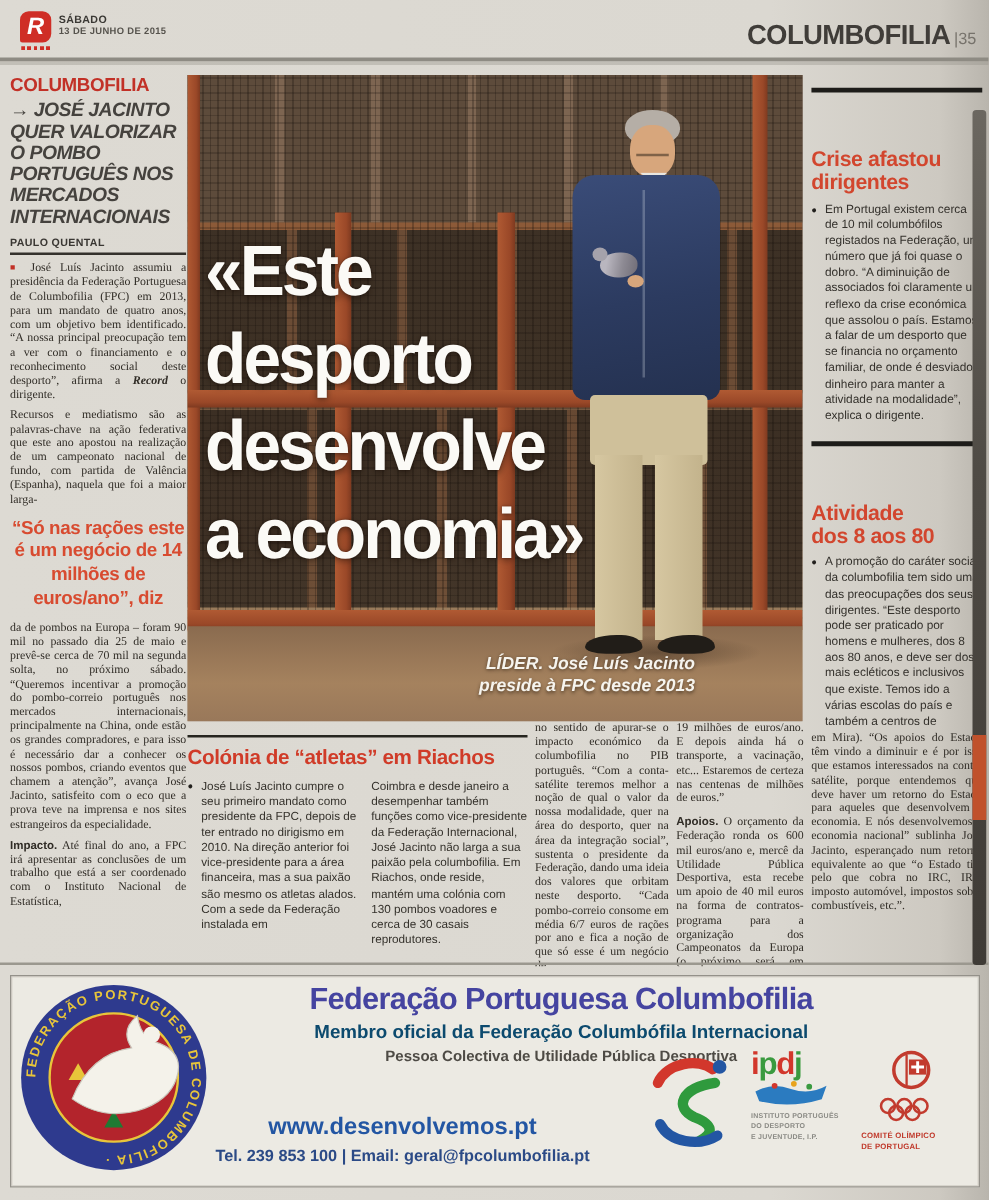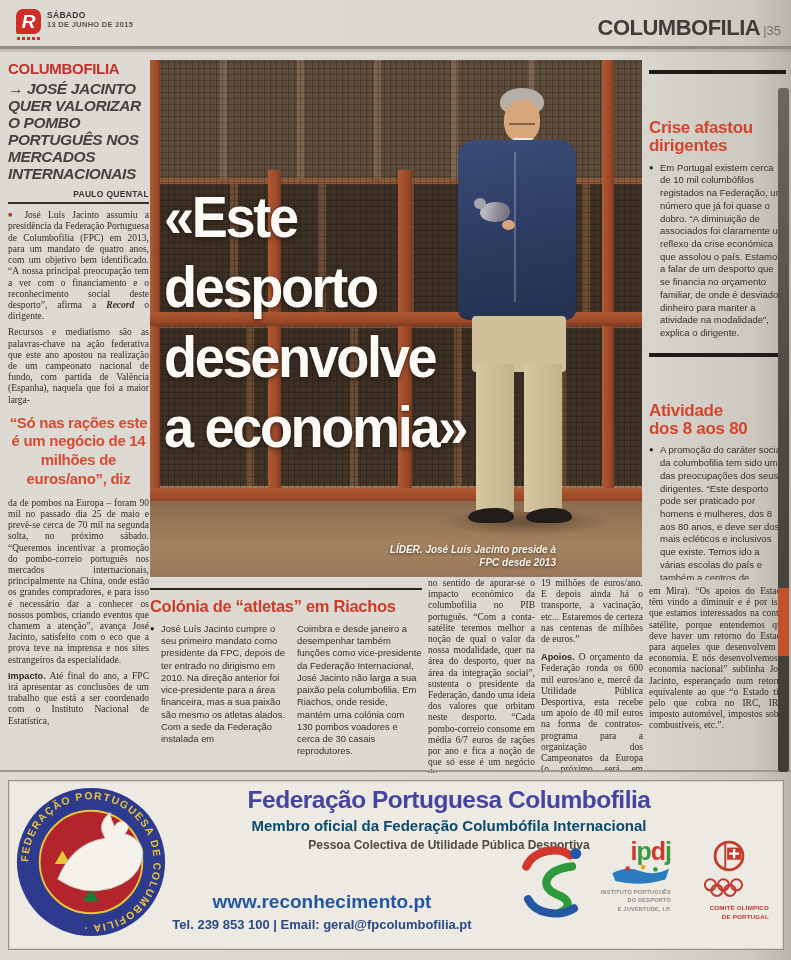--- a/index.html
+++ b/index.html
@@ -15,21 +15,21 @@
   .mh-day{position:absolute;left:47px;top:10px;font-size:8.5px;font-weight:bold;color:#3a3834;letter-spacing:.3px;}
   .mh-date{position:absolute;left:47px;top:20px;font-size:7.5px;font-weight:bold;color:#56534d;letter-spacing:.3px;}
   .mh-right{position:absolute;right:10px;top:15px;text-align:right;white-space:nowrap;}
   .mh-section{font-size:22px;font-weight:bold;color:#403d39;letter-spacing:-.5px;}
   .mh-page{font-size:13px;color:#76726b;margin-left:3px;}
   .mh-rule{position:absolute;left:0;top:46px;width:791px;height:3px;background:#8e8b83;box-shadow:0 3px 0 rgba(142,139,131,.35);}
   
   .left-col{position:absolute;left:8px;top:60px;width:141px;height:708px;overflow:hidden;}
   .kicker{font-size:15px;font-weight:bold;color:#c23127;letter-spacing:-.3px;margin-bottom:3px;}
   .lc-headline{font-size:15.5px;line-height:1.1;font-weight:bold;color:#45423e;letter-spacing:-.4px;margin:0 0 7px;font-style:italic;}
-  .byline{font-size:8.5px;font-weight:bold;color:#3a3733;text-align:right;letter-spacing:.3px;
+  .byline{font-size:8.5px;font-weight:bold;color:#3a3733;text-align:left;letter-spacing:.3px;
     padding-bottom:3px;border-bottom:2px solid #34312c;margin-bottom:6px;}
   .body{font-family:"Liberation Serif",serif;font-size:9.5px;line-height:1.18;color:#302c26;
     text-align:justify;margin:0 0 5px;}
   .pm{color:#c23127;font-size:7px;vertical-align:1px;}
   .brand{font-style:italic;font-weight:bold;}
   .lead-in{font-weight:bold;font-family:"Liberation Sans",sans-serif;font-size:9.2px;}
   .pull-quote{font-weight:bold;font-size:15px;line-height:1.25;color:#d84b30;text-align:center;
     letter-spacing:-.3px;margin:8px 0 9px;}
   
   .photo{position:absolute;left:150px;top:60px;width:492px;height:517px;overflow:hidden;
@@ -66,22 +66,22 @@
   .pigeon::before{content:"";position:absolute;left:-6px;top:-4px;width:12px;height:11px;border-radius:50%;background:#a5a2ab;}
   .man-hand{position:absolute;left:352px;top:160px;width:13px;height:10px;border-radius:50%;background:#d7a67c;}
   .man-hips{position:absolute;left:322px;top:256px;width:94px;height:56px;background:#cfc09a;border-radius:4px;}
   .man-leg{position:absolute;top:304px;width:38px;height:148px;background:linear-gradient(90deg,#d6c7a1,#c3b38c);}
   .man-leg.l{left:326px;} .man-leg.r{left:374px;}
   .man-shoe{position:absolute;top:448px;width:46px;height:15px;background:#211d18;border-radius:60% 40% 40% 40%/70% 70% 40% 40%;}
   .man-shoe.l{left:318px;} .man-shoe.r{left:376px;}
   .ph-headline{position:absolute;left:14px;top:122px;width:340px;color:#fbfaf6;font-weight:bold;
     font-size:57px;line-height:70px;letter-spacing:-2.5px;transform:scaleX(.95);transform-origin:left top;
     text-shadow:0 2px 6px rgba(25,15,8,.55),0 0 2px rgba(25,15,8,.4);}
-  .ph-caption{position:absolute;right:86px;bottom:8px;width:180px;text-align:right;color:#f6f4ee;
-    font-size:10px;line-height:1.25;font-style:italic;font-weight:bold;text-shadow:0 1px 3px rgba(30,18,8,.6);}
+  .ph-caption{position:absolute;right:86px;bottom:20px;width:180px;text-align:right;color:#f6f4ee;
+    font-size:14px;line-height:1.25;font-style:italic;font-weight:bold;text-shadow:0 1px 3px rgba(30,18,8,.6);}
   
   .sidebar{position:absolute;left:649px;top:70px;width:137px;height:510px;overflow:hidden;}
   .sb-box{border-top:4px solid #1d1c19;padding-top:5px;margin-bottom:13px;}
   .sb-box.last{border-bottom:4px solid #1d1c19;padding-bottom:11px;margin-bottom:0;}
   .sb-title{font-size:17px;line-height:1.05;font-weight:bold;color:#d2462e;letter-spacing:-.3px;margin-bottom:7px;margin-top:40px;}
   .sb-text{position:relative;padding-left:11px;font-size:9.5px;line-height:1.34;color:#33302b;}
   .blt{position:absolute;left:0;top:1px;font-size:7.5px;color:#22201d;}
   
   .riachos{position:absolute;left:150px;top:588px;width:272px;height:184px;border-top:2px solid #26251f;padding-top:5px;overflow:hidden;}
   .rb-title{font-size:16.5px;font-weight:bold;color:#d03b28;letter-spacing:-.3px;margin:2px 0 7px;}
@@ -97,21 +97,21 @@
     border:1px solid #94918a;box-shadow:inset 0 0 0 1px #d7d4cc;}
   .emblem{position:absolute;left:6px;top:5px;}
   .banner-copy{position:absolute;left:170px;top:5px;width:540px;text-align:center;}
   .bn-title{font-size:24.5px;font-weight:bold;color:#4544a0;letter-spacing:-.5px;}
   .bn-sub1{font-size:15px;font-weight:bold;color:#0c4a6e;margin-top:3px;}
   .bn-sub2{font-size:12px;font-weight:bold;color:#4e4b45;margin-top:4px;}
   .banner-contact{position:absolute;left:158px;top:110px;width:310px;text-align:center;}
   .bn-web{font-size:19px;font-weight:bold;color:#2356a3;}
   .bn-tel{font-size:13px;font-weight:bold;color:#2b4a86;margin-top:4px;}
   .banner-logos{position:absolute;right:14px;top:58px;display:flex;gap:18px;align-items:flex-start;}
-  .lg{text-align:right;}
+  .lg{text-align:left;}
   .ipdj-word{font-size:25px;font-weight:bold;letter-spacing:-1px;line-height:1;}
   .lg-cap{font-size:5.6px;font-weight:bold;color:#8a8a84;line-height:1.5;letter-spacing:.2px;}
   .lg-cap.red{color:#c0392b;font-size:6.2px;}
   
   .page-edge{position:absolute;right:2px;top:88px;width:11px;height:684px;border-radius:3px;
     background:linear-gradient(180deg,#6b6760 0%,#4f4b45 42%,#3f3b36 100%);}
   .page-edge .org{position:absolute;left:0;top:500px;width:100%;height:68px;background:#c0512c;}
 </style>
 </head>
 <body>
@@ -228,21 +228,21 @@
       <text font-size="11" font-weight="bold" fill="#e8c53a" font-family="Liberation Sans, sans-serif" letter-spacing="1.5">
         <textPath href="#ringPath">FEDERAÇÃO PORTUGUESA DE COLUMBOFILIA ·</textPath>
       </text>
     </svg>
     <div class="banner-copy">
       <div class="bn-title">Federação Portuguesa Columbofilia</div>
       <div class="bn-sub1">Membro oficial da Federação Columbófila Internacional</div>
       <div class="bn-sub2">Pessoa Colectiva de Utilidade Pública Desportiva</div>
     </div>
     <div class="banner-contact">
-      <div class="bn-web">www.reconhecimento.pt</div>
+      <div class="bn-web">www.desenvolvemos.pt</div>
       <div class="bn-tel">Tel. 239 853 100  |  Email: geral@fpcolumbofilia.pt</div>
     </div>
     <div class="banner-logos">
       <div class="lg">
         <svg width="64" height="84" viewBox="0 0 70 84">
           <path d="M8 26 C16 8 44 4 56 14" stroke="#d2372c" stroke-width="9" fill="none" stroke-linecap="round"></path>
           <circle cx="62" cy="12" r="6" fill="#2356a3"></circle>
           <path d="M58 26 C28 30 22 48 40 56 C56 62 58 70 44 77" stroke="#2f9a3d" stroke-width="9" fill="none" stroke-linecap="round"></path>
           <path d="M10 62 C18 78 44 82 60 72" stroke="#2356a3" stroke-width="9" fill="none" stroke-linecap="round"></path>
         </svg>

